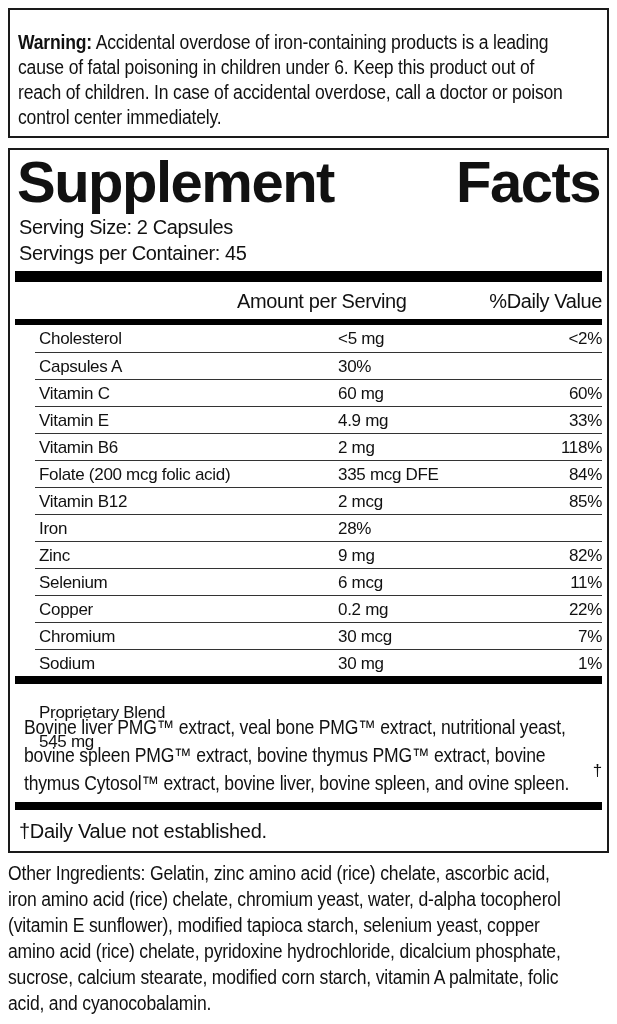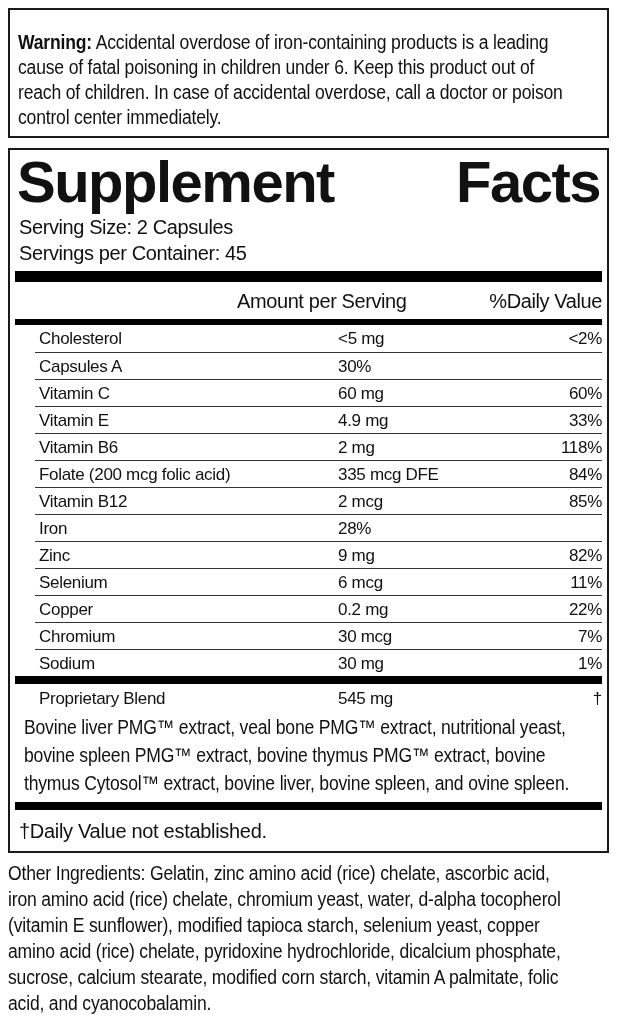--- a/index.html
+++ b/index.html
@@ -72,21 +72,21 @@
     height: 27px;
     letter-spacing: -0.3px;
     padding-left: 4px;
     margin-left: 20px;
   }
   .row + .row { border-top: 1px solid #333; }
   .row .name { width: 299px; flex-shrink: 0; white-space: nowrap; }
   .row .amt  { flex: 1; white-space: nowrap; }
   .row .dv   { text-align: right; white-space: nowrap; }
 
-  .blend-row { padding-top: 0; height: 29px; line-height: 29px; }
+  .blend-row { padding-top: 14px; height: 29px; line-height: 29px; flex-direction: column; }
   .blend-desc {
     font-size: 19.5px;
     line-height: 28px;
     letter-spacing: -0.2px;
     padding: 0 0 5px 9px;
   }
   .footnote {
     font-size: 20px;
     line-height: 26px;
     letter-spacing: -0.3px;

